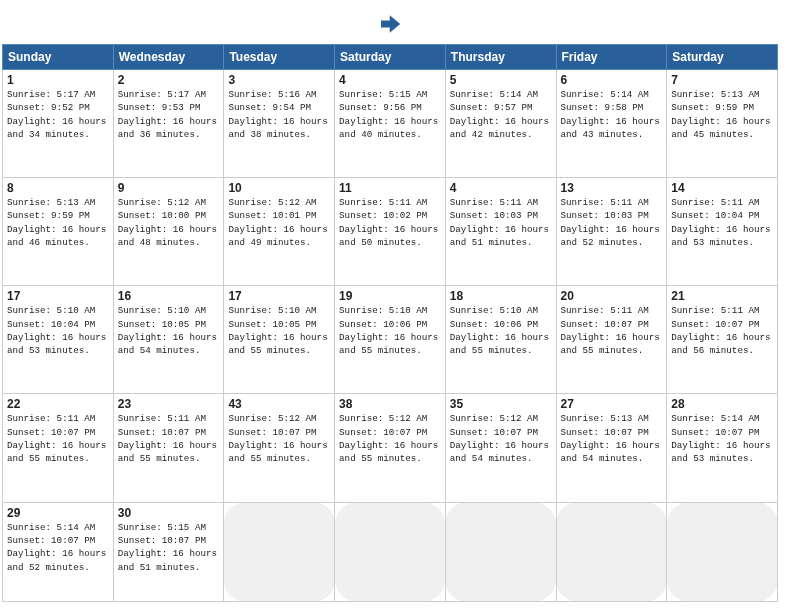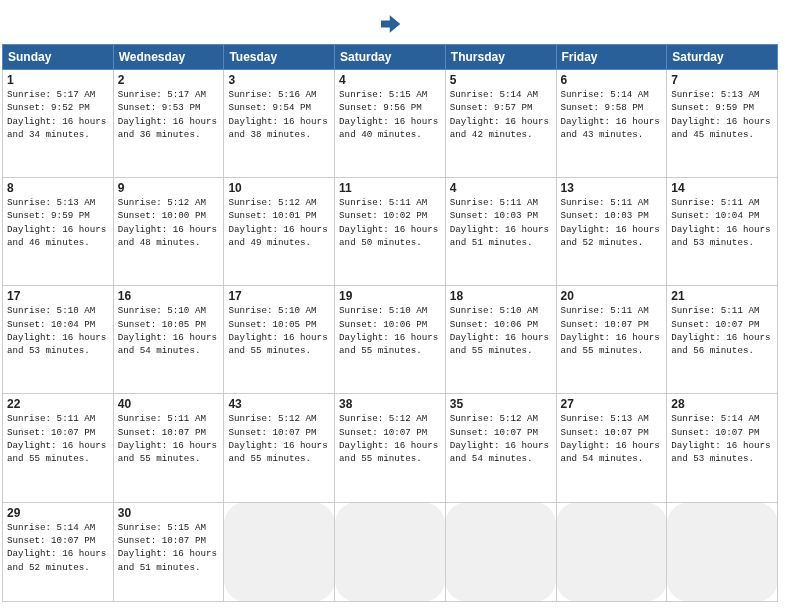--- a/index.html
+++ b/index.html
@@ -218,21 +218,21 @@
             <span class="day-num">21</span>
             <div class="day-info">Sunrise: 5:11 AM<br>Sunset: 10:07 PM<br>Daylight: 16 hours and 56 minutes.</div>
           </td>
         </tr>
         <tr>
           <td>
             <span class="day-num">22</span>
             <div class="day-info">Sunrise: 5:11 AM<br>Sunset: 10:07 PM<br>Daylight: 16 hours and 55 minutes.</div>
           </td>
           <td>
-            <span class="day-num">40</span>
+            <span class="day-num">23</span>
             <div class="day-info">Sunrise: 5:11 AM<br>Sunset: 10:07 PM<br>Daylight: 16 hours and 55 minutes.</div>
           </td>
           <td>
             <span class="day-num">43</span>
             <div class="day-info">Sunrise: 5:12 AM<br>Sunset: 10:07 PM<br>Daylight: 16 hours and 55 minutes.</div>
           </td>
           <td>
             <span class="day-num">38</span>
             <div class="day-info">Sunrise: 5:12 AM<br>Sunset: 10:07 PM<br>Daylight: 16 hours and 55 minutes.</div>
           </td>

